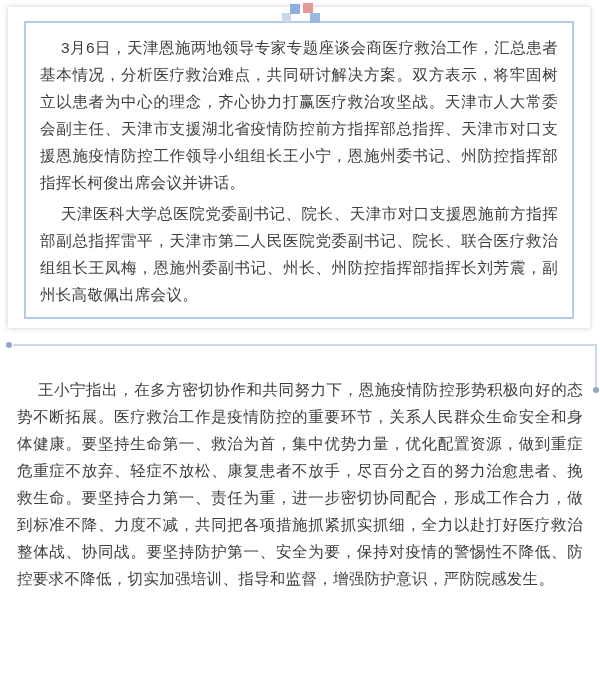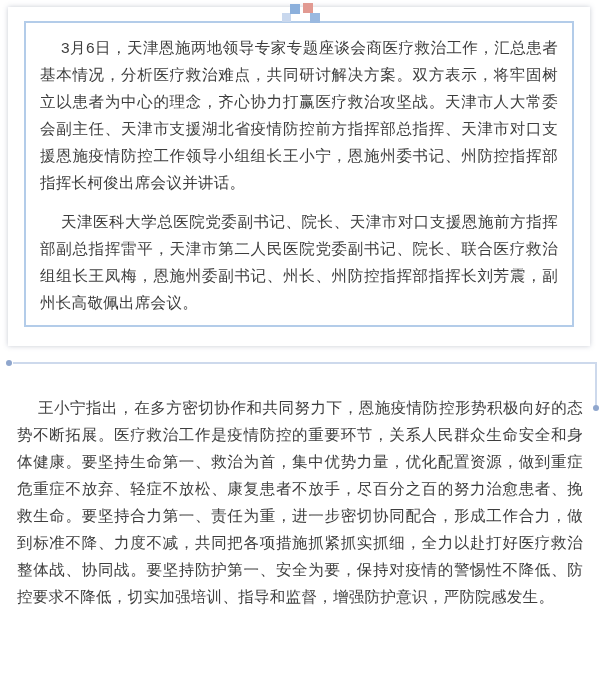--- a/index.html
+++ b/index.html
@@ -18,21 +18,21 @@
     overflow: hidden;
   }
   
   .card {
     position: relative;
     margin: 7px 10px 0 8px;
     width: 582px;
     box-sizing: border-box;
     background: #ffffff;
     box-shadow: 0 0 5px rgba(130, 140, 160, 0.45);
-    padding: 14px 16px 19px 16px;
+    padding: 14px 16px 9px 16px;
   }
   
   .deco {
     position: absolute;
     left: 274px;
     top: -4px;
     width: 46px;
     height: 28px;
     pointer-events: none;
   }
@@ -51,21 +51,21 @@
   }
   .hbox p, .article p {
     margin: 0;
     font-size: 15.5px;
     line-height: 27px;
     letter-spacing: 0.3px;
     text-align: justify;
     text-indent: 1.35em;
     color: #3e3e3e;
   }
-  .hbox p + p { margin-top: 12px; }
+  .hbox p + p { margin-top: 4px; }
   
   .divider {
     position: relative;
     height: 6px;
     margin: 14px 0 28px 0;
   }
   .divider .dot {
     position: absolute;
     width: 6px; height: 6px;
     border-radius: 50%;

